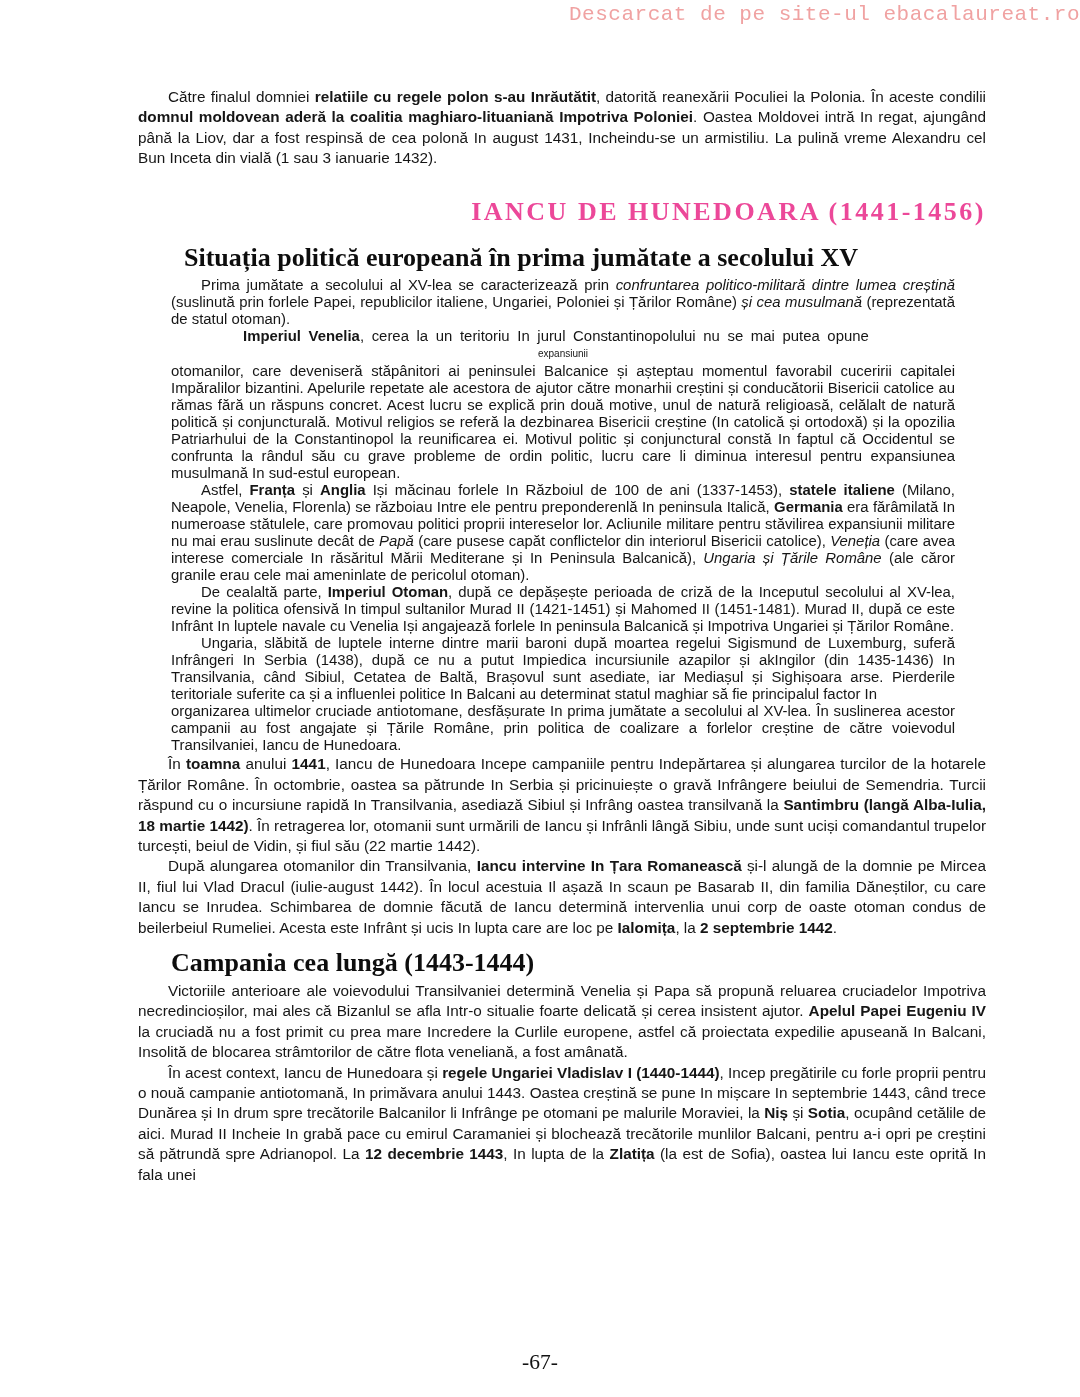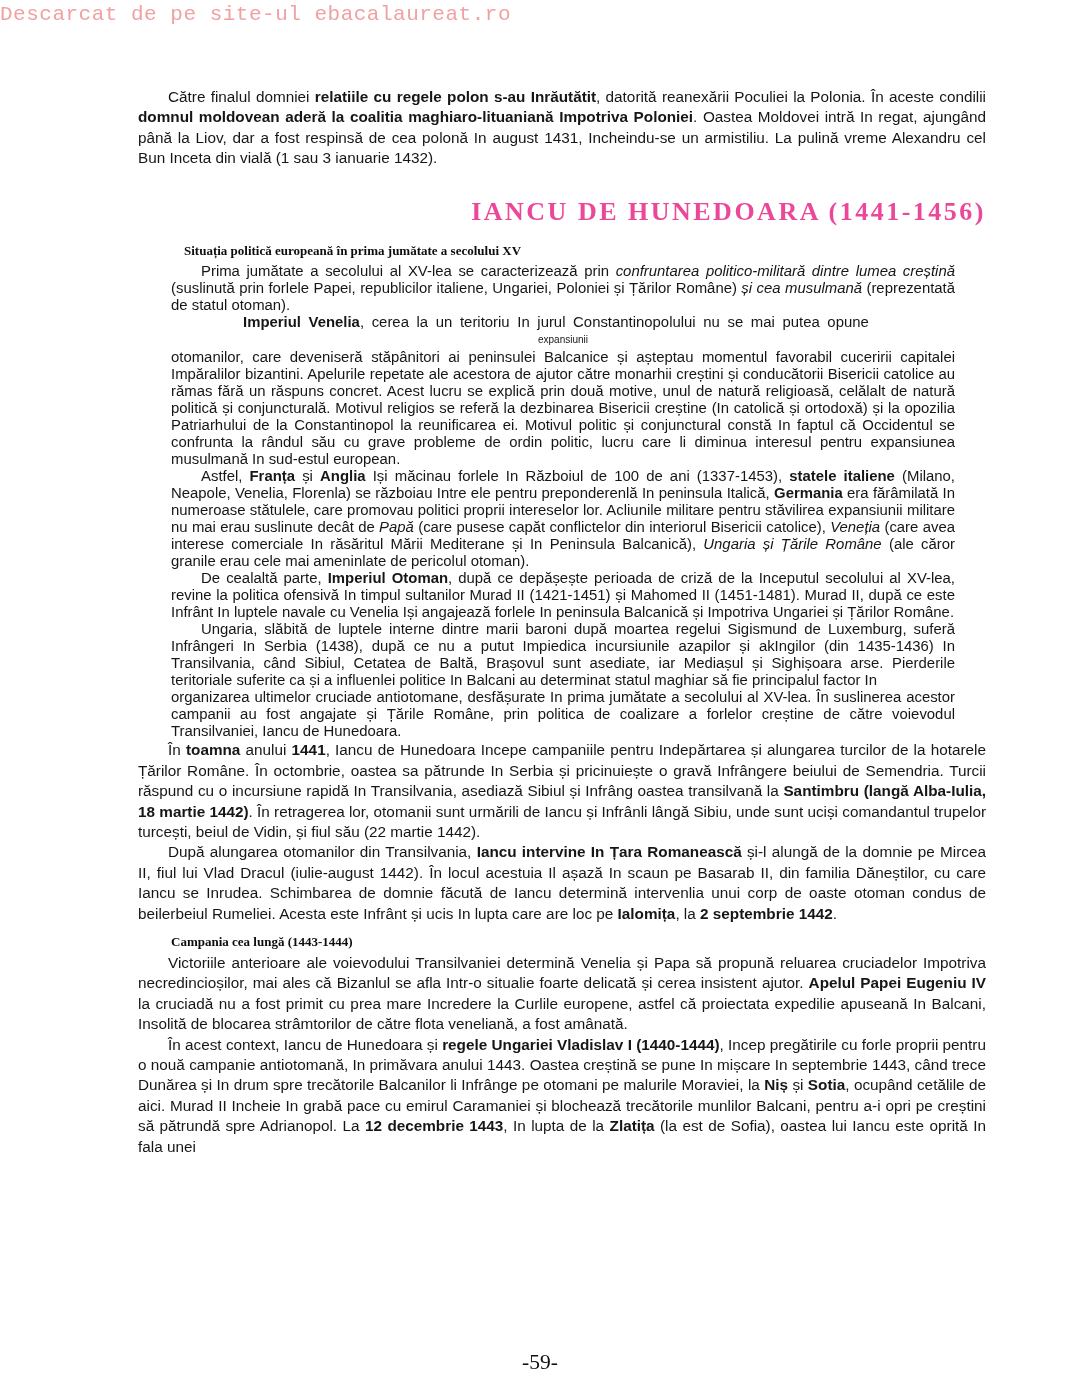--- a/index.html
+++ b/index.html
@@ -7,21 +7,21 @@
     position:relative;
     width:1080px;height:1397px;
     margin:0 auto;
     background:#ffffff;
     color:#161616;
     font-family:"Liberation Sans", sans-serif;
     overflow:hidden;
   }
   .watermark{
     position:absolute;top:3px;left:0;right:0;
-    text-align:left;
+    text-align:right;
     font-family:"Liberation Mono", monospace;
     font-size:21px;
     letter-spacing:0.5px;
     color:#f0a2a2;
   }
   .content{
     position:absolute;top:87px;left:138px;width:848px;
   }
   p.body{
     margin:0;
@@ -35,21 +35,21 @@
     font-weight:bold;
     font-size:26px;
     letter-spacing:2.5px;
     margin:28px 0 0 2px;
     color:#ec4899;
     text-align:right;
   }
   h2.sub{
     font-family:"Liberation Serif", serif;
     font-weight:bold;
-    font-size:13px;
+    font-size:26px;
     color:#0d0d0d;
   }
   h2.sub1{margin:16px 0 4px 46px;}
   h2.sub2{margin:22px 0 3px 33px;}
   h2.sub3{margin:10px 0 3px 33px;}
   .narrow{margin:0 31px 0 33px;}
   .narrow p.body{
     font-size:14.9px;
     line-height:17px;
   }
@@ -105,15 +105,15 @@
     <p class="body"><span>În </span><span class="b">toamna</span><span> anului </span><span class="b">1441</span><span>, Iancu de Hunedoara Incepe campaniile pentru Indepărtarea și alungarea turcilor de la hotarele Țărilor Române. În octombrie, oastea sa pătrunde In Serbia și pricinuiește o gravă Infrângere beiului de Semendria. Turcii răspund cu o incursiune rapidă In Transilvania, asediază Sibiul și Infrâng oastea transilvană la </span><span class="b">Santimbru (langă Alba-Iulia, 18 martie 1442)</span><span>. În retragerea lor, otomanii sunt urmărili de Iancu și Infrânli lângă Sibiu, unde sunt uciși comandantul trupelor turcești, beiul de Vidin, și fiul său (22 martie 1442).</span></p>
     <p class="body"><span>După alungarea otomanilor din Transilvania, </span><span class="b">Iancu intervine In Țara Romanească</span><span> și-l alungă de la domnie pe Mircea II, fiul lui Vlad Dracul (iulie-august 1442). În locul acestuia Il așază In scaun pe Basarab II, din familia Dăneștilor, cu care Iancu se Inrudea. Schimbarea de domnie făcută de Iancu determină intervenlia unui corp de oaste otoman condus de beilerbeiul Rumeliei. Acesta este Infrânt și ucis In lupta care are loc pe </span><span class="b">Ialomița</span><span>, la </span><span class="b">2 septembrie 1442</span><span>.</span></p>
 
     <h2 class="sub sub3">Campania cea lungă (1443-1444)</h2>
 
     <p class="body"><span>Victoriile anterioare ale voievodului Transilvaniei determină Venelia și Papa să propună reluarea cruciadelor Impotriva necredincioșilor, mai ales că Bizanlul se afla Intr-o situalie foarte delicată și cerea insistent ajutor. </span><span class="b">Apelul Papei Eugeniu IV</span><span> la cruciadă nu a fost primit cu prea mare Incredere la Curlile europene, astfel că proiectata expedilie apuseană In Balcani, Insolită de blocarea strâmtorilor de către flota veneliană, a fost amânată.</span></p>
     <p class="body"><span>În acest context, Iancu de Hunedoara și </span><span class="b">regele Ungariei Vladislav I (1440-1444)</span><span>, Incep pregătirile cu forle proprii pentru o nouă campanie antiotomană, In primăvara anului 1443. Oastea creștină se pune In mișcare In septembrie 1443, când trece Dunărea și In drum spre trecătorile Balcanilor li Infrânge pe otomani pe malurile Moraviei, la </span><span class="b">Niș</span><span> și </span><span class="b">Sotia</span><span>, ocupând cetălile de aici. Murad II Incheie In grabă pace cu emirul Caramaniei și blochează trecătorile munlilor Balcani, pentru a-i opri pe creștini să pătrundă spre Adrianopol. La </span><span class="b">12 decembrie 1443</span><span>, In lupta de la </span><span class="b">Zlatița</span><span> (la est de Sofia), oastea lui Iancu este oprită In fala unei</span></p>
 
   </div>
 
-  <div class="page-number">-59-</div>
+  <div class="page-number">-67-</div>
 
 </div>
 
 </body></html>

